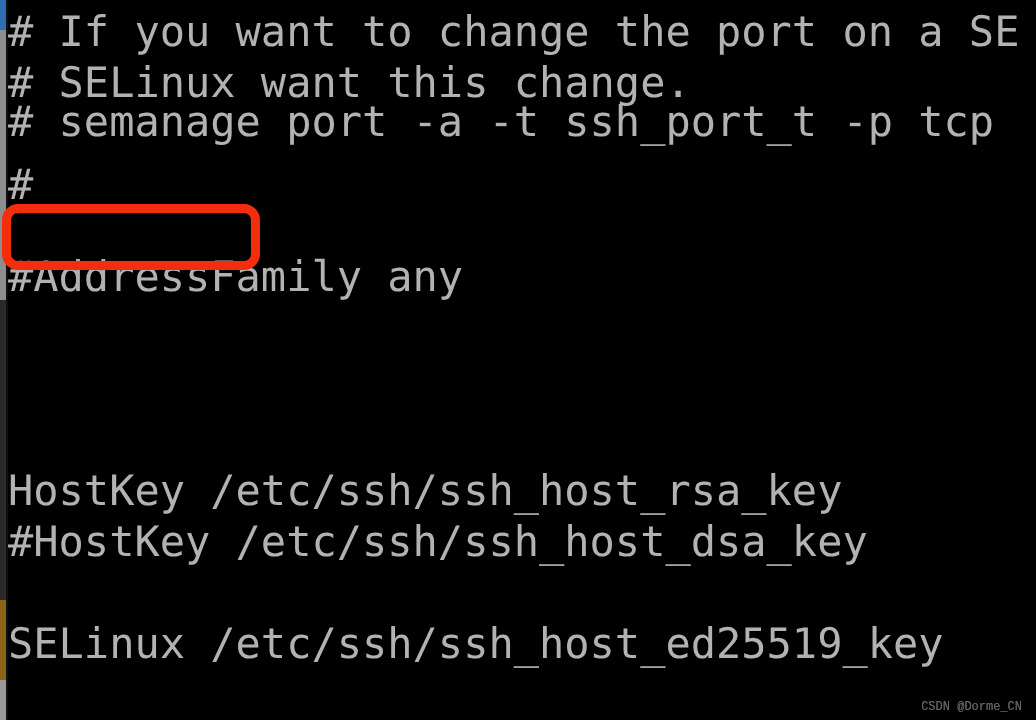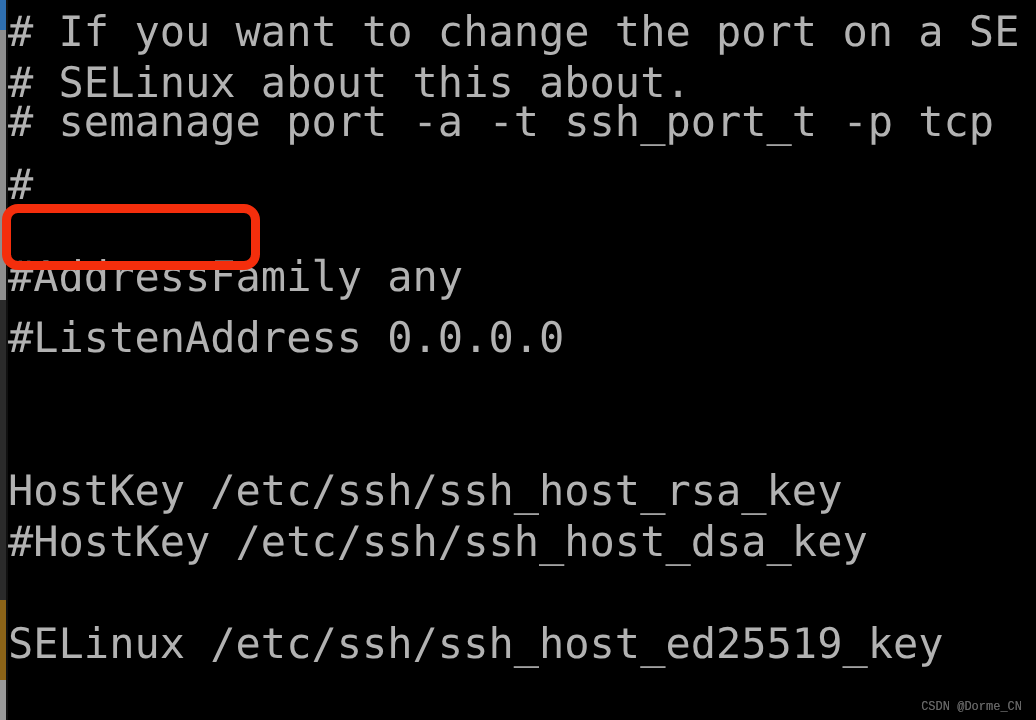--- a/index.html
+++ b/index.html
@@ -105,25 +105,24 @@
 
   <div class="edge-strip" id="edge-blue" style="background: rgb(47, 111, 176);"></div>
   <div class="edge-strip" id="edge-grey1" style="background: rgb(142, 142, 142);"></div>
   <div class="edge-strip" id="edge-dark" style="background: rgb(42, 42, 42);"></div>
   <div class="edge-strip" id="edge-orange" style="background: rgb(140, 100, 24);"></div>
   <div class="edge-strip" id="edge-grey2" style="background: rgb(154, 154, 154);"></div>
   <div id="edge-hairline"></div>
 
   <div id="terminal">
     <div class="line" style="top:6px"># If you want to change the port on a SE</div>
-    <div class="line" style="top:57px"># SELinux about this about.</div>
+    <div class="line" style="top:57px"># SELinux want this change.</div>
     <div class="line" style="top:96px"># semanage port -a -t ssh_port_t -p tcp</div>
     <div class="line" style="top:159px">#</div>
     <div class="line" style="top:251px">#AddressFamily any</div>
-    <div class="line" style="top:312px">#ListenAddress 0.0.0.0</div>
     <div class="line" style="top:414px"></div>
     <div class="line" style="top:516px">#HostKey /etc/ssh/ssh_host_dsa_key</div>
     <div class="line" style="top:465px">HostKey /etc/ssh/ssh_host_rsa_key</div>
     <div class="line" style="top:618px">SELinux /etc/ssh/ssh_host_ed25519_key</div>
   </div>
 
   <div id="highlight-box" style="border-color: rgb(244, 46, 12);"></div>
 
   <div id="watermark">
     <span class="wm-under">CSDN @Dorme_CN</span>

